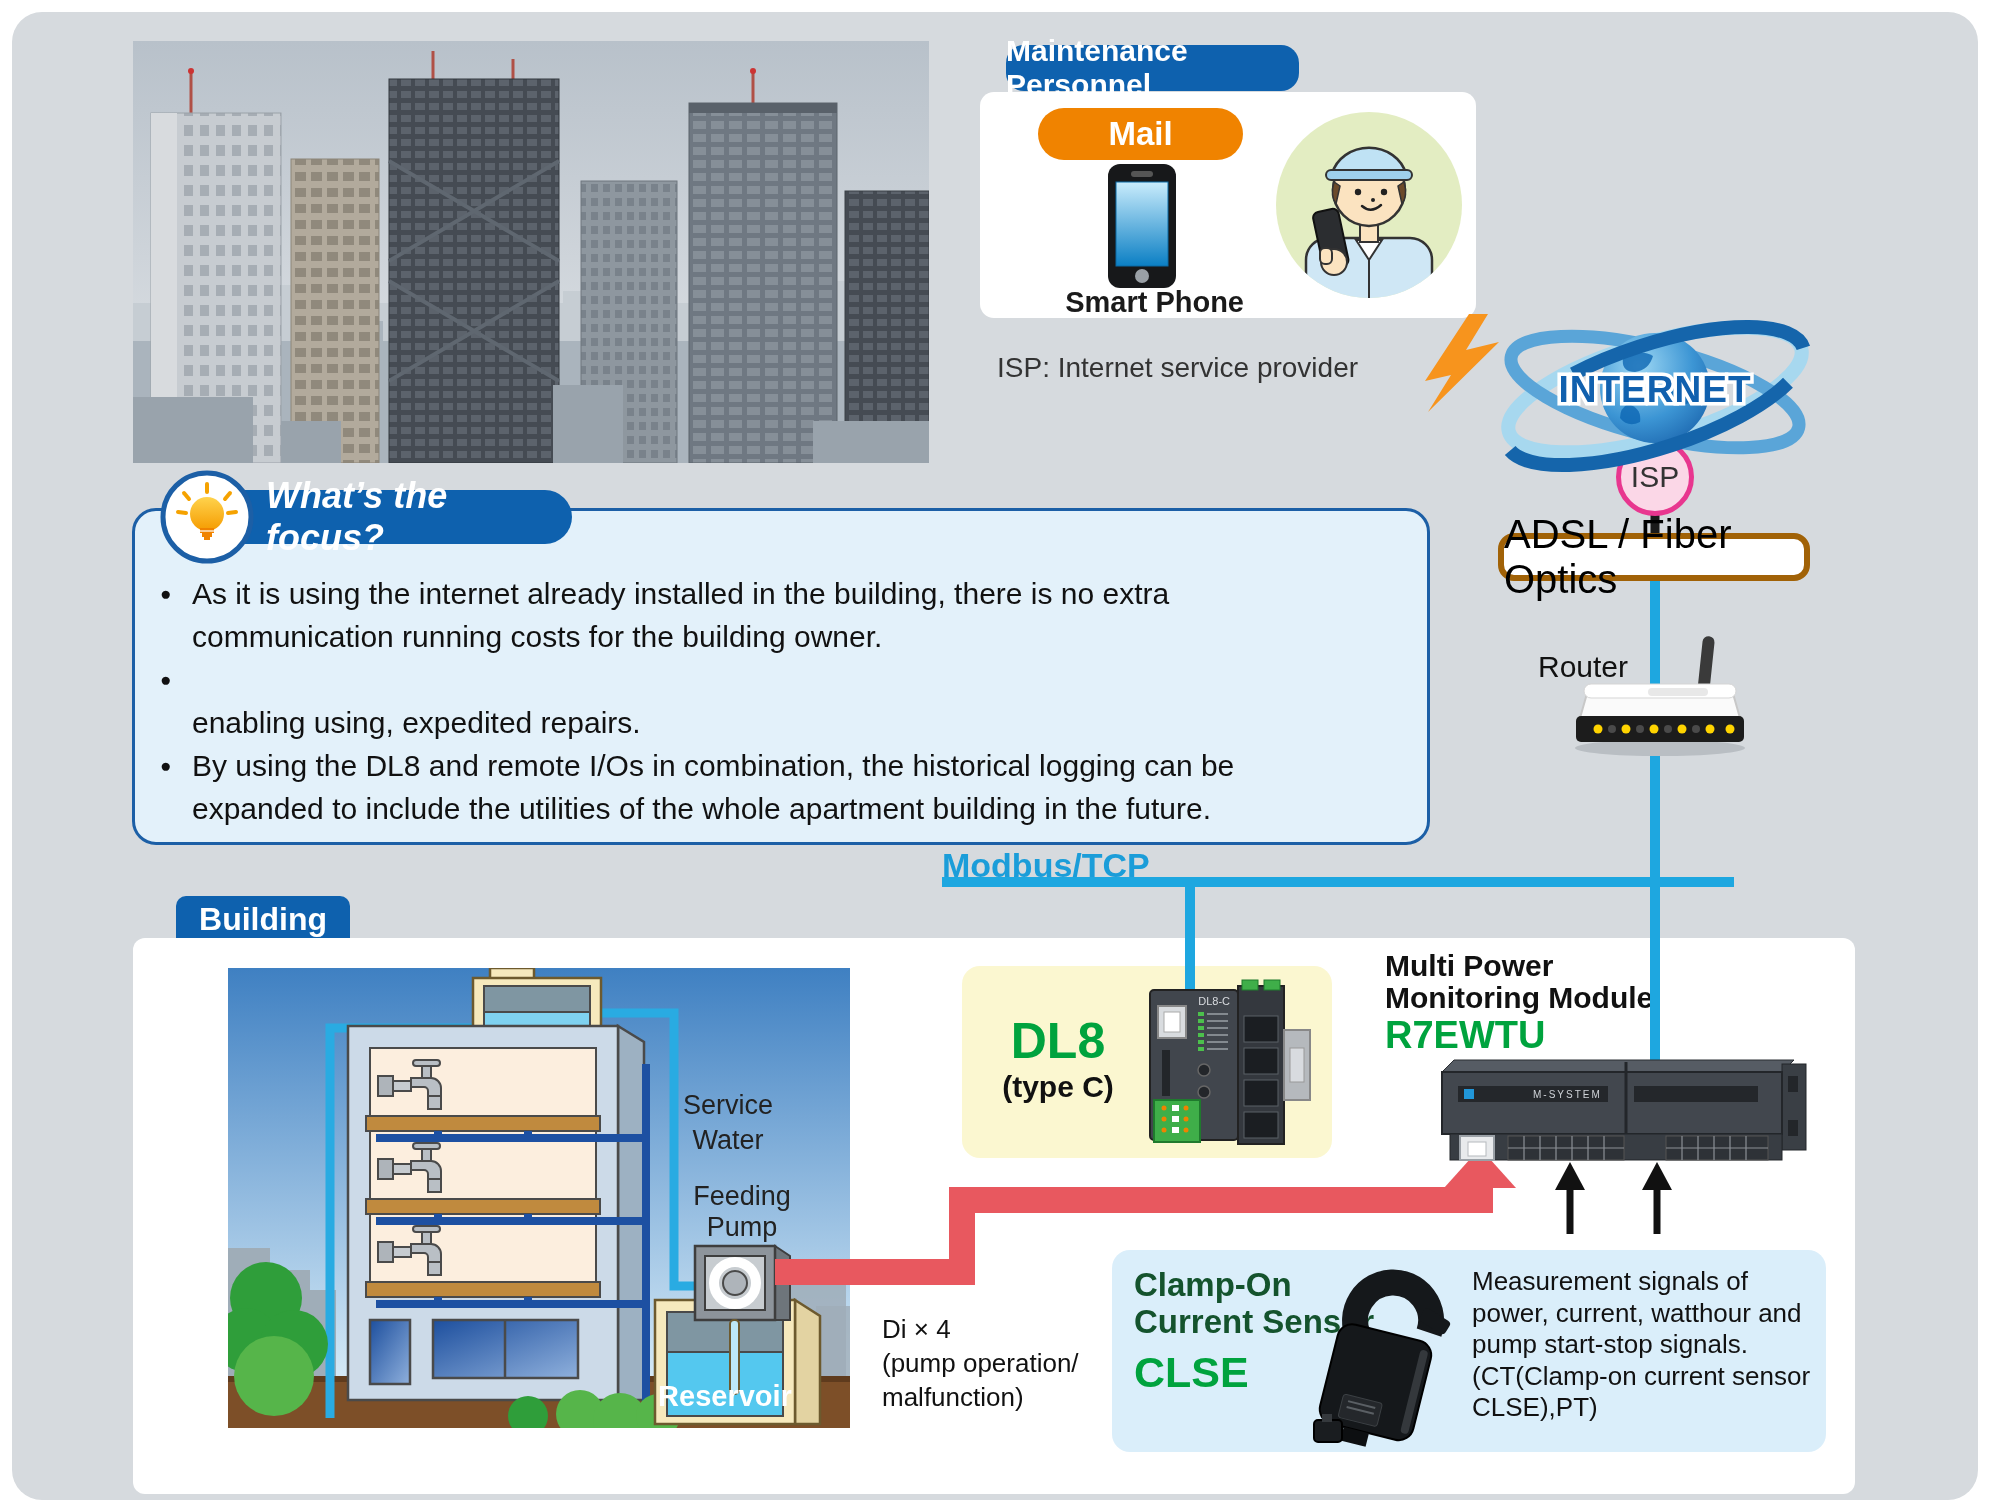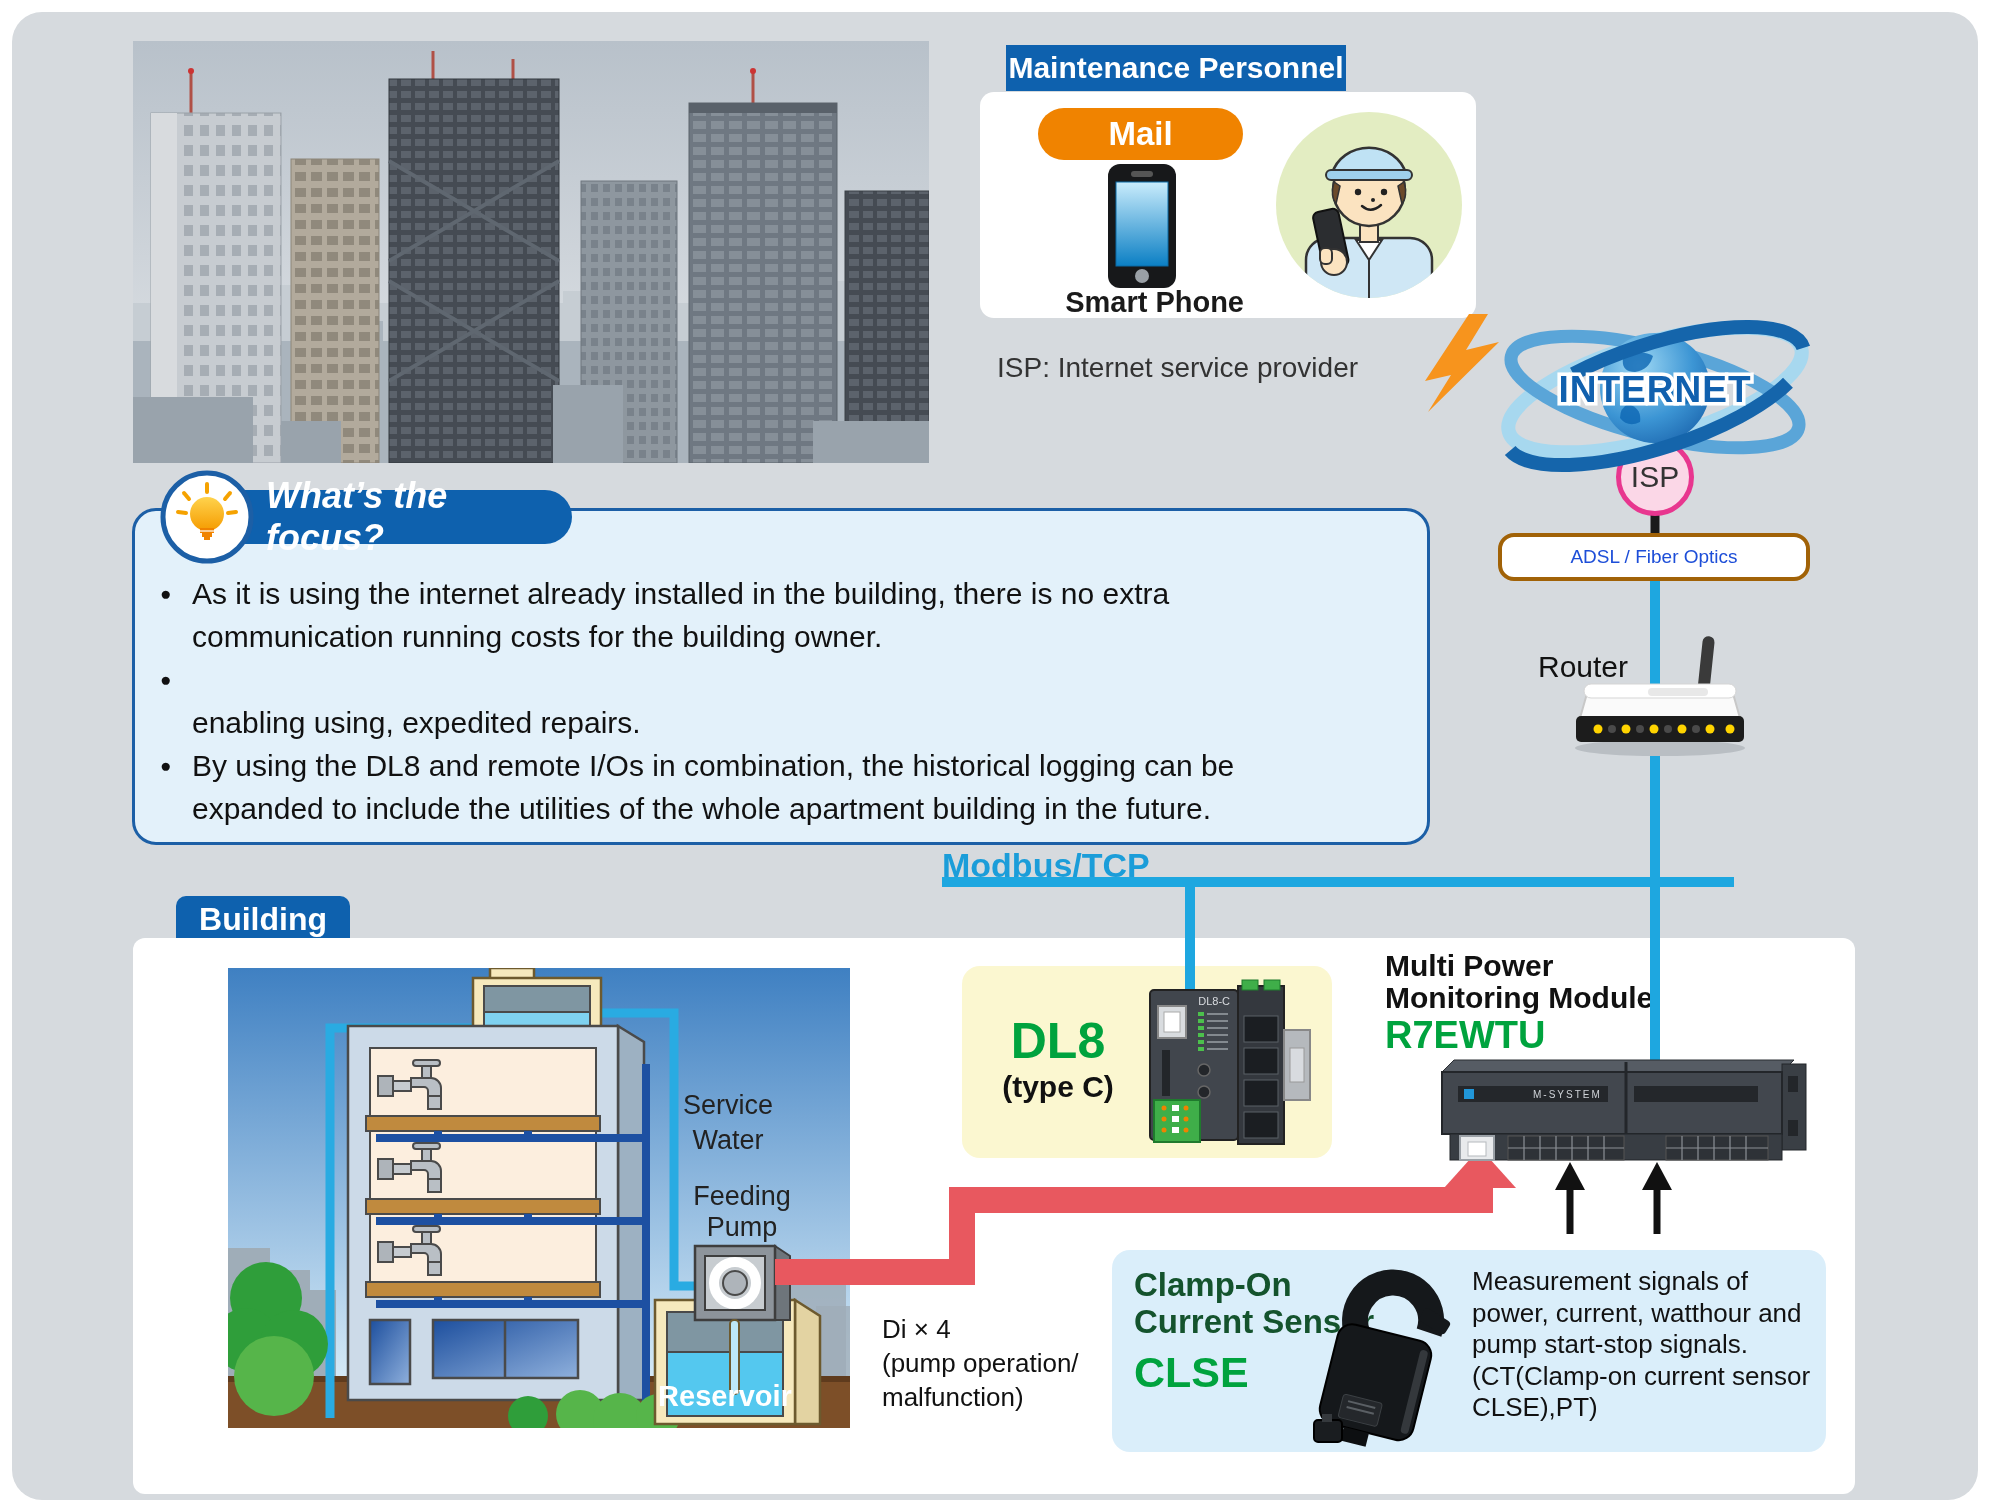--- a/index.html
+++ b/index.html
@@ -1,21 +1,21 @@
 <!DOCTYPE html>
 <html style="--bg: #d6dade; --header-blue: #0e61ae; --focus-fill: #e3f1fa; --focus-border: #1c5fa6; --orange: #f08300; --network-line: #1ea7e0; --modbus-text: #1b9dd9; --red-path: #e8585f; --green-model: #00a33e; --dl8-box: #fbf7d0; --clamp-box: #daeefa; --isp-fill: #fbd7e7; --isp-border: #e8368f; --bolt-orange: #f7941d;"><head>
 <meta charset="utf-8">
 <style>
   html,body{margin:0;padding:0;background:#ffffff;}
   body{font-family:"Liberation Sans", sans-serif; color:#1a1a1a;}
   .canvas{position:relative;width:1990px;height:1512px;background:#fff;overflow:hidden;}
   .abs{position:absolute;}
   .bg-round{left:12px;top:12px;width:1966px;height:1488px;background:var(--bg);border-radius:30px;}
   
-  .maint-header{left:1006px;top:45px;width:340px;height:46px;background:var(--header-blue);border-radius:0;
+  .maint-header{left:1006px;top:45px;width:293px;height:46px;background:var(--header-blue);border-radius:18px;
     color:#fff;font-weight:bold;font-size:30px;display:flex;align-items:center;justify-content:center;}
   .maint-card{left:980px;top:92px;width:496px;height:226px;background:#fff;border-radius:14px;}
   .mail-pill{left:1038px;top:108px;width:205px;height:52px;background:var(--orange);border-radius:26px;
     color:#fff;font-weight:bold;font-size:33px;display:flex;align-items:center;justify-content:center;}
   .phone-label{left:1040px;top:286px;width:204px;text-align:right;font-weight:bold;font-size:29px;}
   .isp-note{left:997px;top:352px;font-size:28px;color:#333;}
   
   .focus-box{left:132px;top:508px;width:1298px;height:337px;background:var(--focus-fill);
     border:3px solid var(--focus-border);border-radius:24px;box-sizing:border-box;}
   .focus-pill{left:206px;top:490px;width:366px;height:54px;background:var(--header-blue);border-radius:27px;
@@ -33,22 +33,22 @@
   .dl8-model{left:978px;top:1012px;width:160px;text-align:center;font-weight:bold;font-size:50px;color:var(--green-model);}
   .dl8-type{left:978px;top:1070px;width:160px;text-align:center;font-weight:bold;font-size:30px;color:#111;}
   .r7-title{left:1385px;top:950px;font-weight:bold;font-size:30px;line-height:32px;color:#111;}
   .r7-model{left:1385px;top:1014px;font-weight:bold;font-size:38px;color:var(--green-model);}
   .clamp-box{left:1112px;top:1250px;width:714px;height:202px;background:var(--clamp-box);border-radius:18px;}
   .clamp-title{left:1134px;top:1266px;font-weight:bold;font-size:33px;line-height:37px;color:#14532d;}
   .clamp-model{left:1134px;top:1348px;font-weight:bold;font-size:43px;color:var(--green-model);}
   .clamp-desc{left:1472px;top:1266px;width:340px;font-size:26px;line-height:31.5px;color:#111;}
   .di-note{left:882px;top:1312px;font-size:26px;line-height:34px;color:#111;}
   
-  .adsl-box{left:1498px;top:533px;width:312px;height:48px;background:#fff;border:4px solid #a16207;border-radius:16px;
-    box-sizing:border-box;display:flex;align-items:center;justify-content:center;font-size:19px;color:#1d4ed8;}
+  .adsl-box{left:1498px;top:533px;width:312px;height:48px;background:#fff;border:6px solid #a16207;border-radius:16px;
+    box-sizing:border-box;display:flex;align-items:center;justify-content:center;font-size:40px;color:#000000;}
   .isp-circle{left:1616px;top:438px;width:78px;height:78px;border-radius:50%;background:var(--isp-fill);
     border:5px solid var(--isp-border);box-sizing:border-box;display:flex;align-items:center;justify-content:center;font-size:30px;color:#333;}
   .router-label{left:1538px;top:650px;width:96px;font-size:30px;color:#111;}
   svg{display:block;}
   svg text{font-family:"Liberation Sans", sans-serif;}
 </style>
 </head>
 <body>
 
 <div class="canvas">

